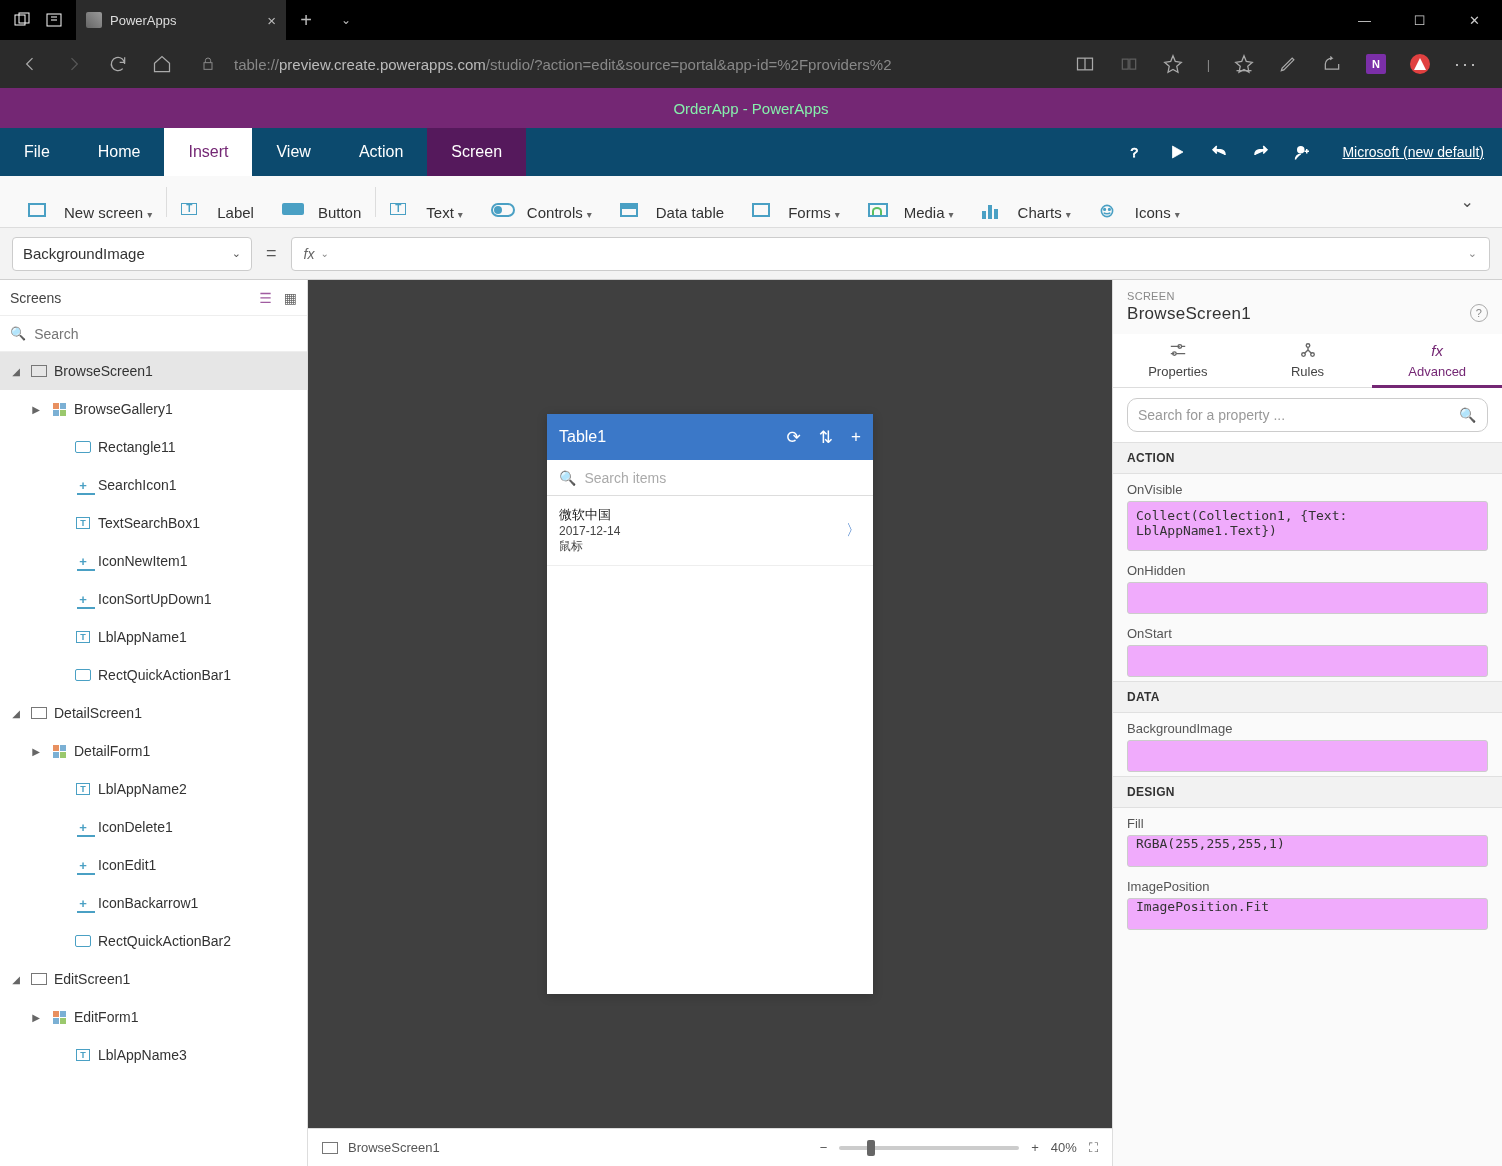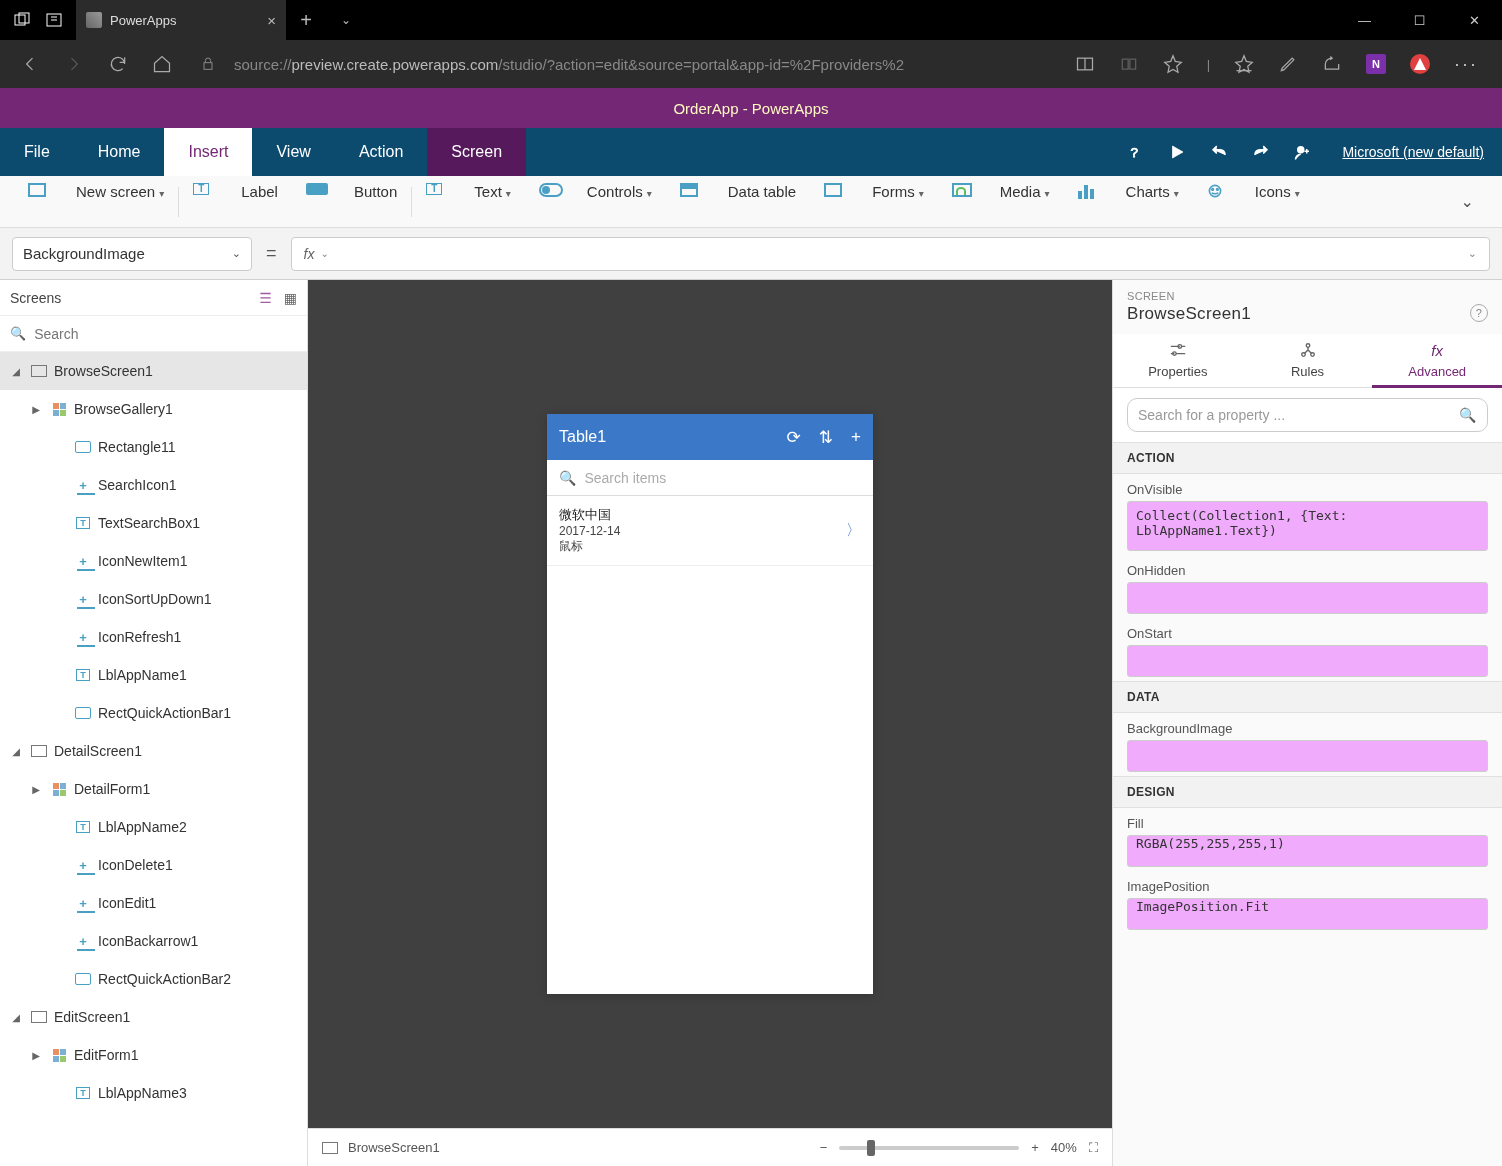--- a/index.html
+++ b/index.html
@@ -18,33 +18,33 @@
 .win-ctrls div { width:55px; height:40px; display:flex;align-items:center;justify-content:center;color:#ccc;font-size:13px;}
 
 .addrbar { height: 48px; background: #2b2b2b; display: flex; align-items: center; padding: 0 10px; gap: 18px; }
 .addrbar .nav-icons { display:flex; gap:24px; align-items:center; padding:0 10px;}
 .addrbar svg { width:20px; height:20px; fill:none; stroke:#aaa; stroke-width:1.5; }
 .url { flex:1; color:#888; font-size:15px; overflow:hidden; white-space:nowrap;}
 .url .dark { color:#bbb; }
 .addrbar .right-icons { display:flex; gap:24px; align-items:center; padding-right:14px;}
 
 
-.pa-title { height: 40px; background:#742774; color:#fef9c3; display:flex; align-items:center; justify-content:center; font-size:15px; }
+.pa-title { height: 40px; background:#742774; color:#86efac; display:flex; align-items:center; justify-content:center; font-size:15px; }
 .pa-menu { height: 48px; background:#0c4a6e; display:flex; align-items:stretch; color:#fff; }
 .pa-menu .tabbtn { padding:0 24px; display:flex;align-items:center; font-size:16px; cursor:pointer;}
 .pa-menu .active { background:#fff; color:#742774; }
 .pa-menu .highlighted { background:#55195c; }
 .pa-menu .spacer { flex:1; }
 .pa-menu .iconbtn { width:42px; display:flex;align-items:center;justify-content:center;}
 .pa-menu .iconbtn svg { fill:#fff; width:18px;height:18px; stroke:#fff;}
 .pa-menu .account { padding:0 18px; display:flex;align-items:center; font-size:14px;text-decoration:underline;}
 
 
 .ribbon { height:52px; background:#f9f9f9; border-bottom:1px solid #ddd; display:flex; align-items:center; padding:0 14px; gap:0;}
-.ribbon .grp { display:flex; align-items:flex-start; gap:28px; padding:0 14px; height:38px;}
+.ribbon .grp { display:flex; align-items:flex-end; gap:16px; padding:0 14px; height:38px;}
 .ribbon .sep { width:1px; height:30px; background:#ddd;}
 .ribbon .rb-icon { width:20px;height:18px; position:relative;}
 .ribbon .rb-label { font-size:15px; color:#333;}
 .ribbon .drop::after { content:"▾"; margin-left:4px; font-size:10px; color:#666;}
 .ribbon .expand { margin-left:auto; font-size:16px; color:#555; padding:0 14px;}
 
 
 .formula-row { height:52px; background:#f3f3f3; border-bottom:1px solid #d0d0d0; display:flex; align-items:center; padding:8px 12px; gap:10px;}
 .prop-select { width:240px; height:34px; border:1px solid #ccc; border-radius:4px; background:#fff; display:flex;align-items:center;padding:0 10px; font-size:15px;}
 .prop-select .chev{margin-left:auto;font-size:11px;color:#555;}
@@ -178,21 +178,21 @@
       </svg>
     <svg viewBox="0 0 24 24">
         <path d="M3 11l9-8 9 8v10H3z"></path>
       </svg>
   </div>
   <svg viewBox="0 0 24 24" style="stroke:#888;width:16px">
       <rect x="6" y="10" width="12" height="10"></rect>
       <path d="M8 10V7a4 4 0 018 0v3"></path>
     </svg>
   <div class="url">
-    <span>source://</span><span class="dark">preview.create.powerapps.com</span><span>/studio/?action=edit&amp;source=portal&amp;app-id=%2Fproviders%2</span>
+    <span>table://</span><span class="dark">preview.create.powerapps.com</span><span>/studio/?action=edit&amp;source=portal&amp;app-id=%2Fproviders%2</span>
   </div>
   <div class="right-icons">
     <svg viewBox="0 0 24 24">
         <rect x="3" y="5" width="18" height="14"></rect>
         <path d="M12 5v14"></path>
       </svg>
     <svg viewBox="0 0 24 24" style="opacity:.4">
         <path d="M4 6h7v12H4zM13 6h7v12h-7z"></path>
       </svg>
     <svg viewBox="0 0 24 24">
@@ -416,29 +416,20 @@
           <span class="ticon">
             <span class="ic-plus">
               <span class="under"></span>
             </span>
           </span>
           <span>IconSortUpDown1</span>
         </div>
         <div class="tree-item depth2">
           <span class="arrow"></span>
           <span class="ticon">
-            <span class="ic-plus">
-              <span class="under"></span>
-            </span>
-          </span>
-          <span>IconRefresh1</span>
-        </div>
-        <div class="tree-item depth2">
-          <span class="arrow"></span>
-          <span class="ticon">
             <span class="ic-text">T</span>
           </span>
           <span>LblAppName1</span>
         </div>
         <div class="tree-item depth2">
           <span class="arrow"></span>
           <span class="ticon">
             <span class="ic-rect"></span>
           </span>
           <span>RectQuickActionBar1</span>

